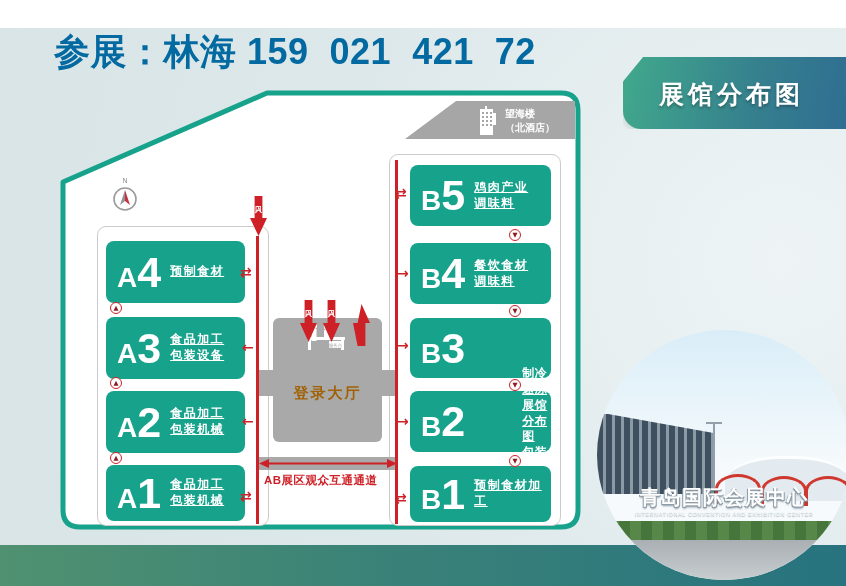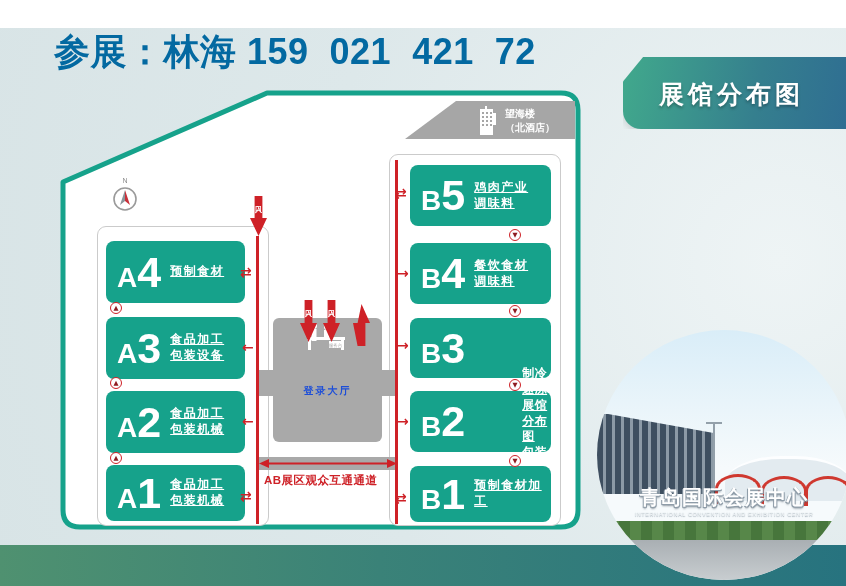--- a/index.html
+++ b/index.html
@@ -31,21 +31,21 @@
   .hall{position:absolute;background:#16a28b;border-radius:8px;color:#fff;
     display:flex;align-items:center;padding-left:11px;gap:9px;box-sizing:border-box;}
   .hall-id{font-weight:bold;display:flex;align-items:baseline;line-height:1;}
   .hall-letter{font-size:28px;}
   .hall-num{font-size:43px;}
   .hall-desc{font-size:12px;font-weight:bold;line-height:1.32;letter-spacing:1.5px;}
   .hall-desc span{display:block;text-decoration:underline;}
   
   .gray{position:absolute;background:#a9a9a9;}
   .lobby-main{border-radius:6px;}
-  .lobby-label{position:absolute;color:#1d4ed8;font-weight:bold;font-size:10px;letter-spacing:2px;text-align:center;}
+  .lobby-label{position:absolute;color:#a16207;font-weight:bold;font-size:15px;letter-spacing:2px;text-align:center;}
   
   .hotel{position:absolute;background:#a6a6a6;clip-path:polygon(0 100%,30% 0,100% 0,100% 100%);}
   .hotel-text{position:absolute;color:#fff;font-size:10px;font-weight:bold;line-height:1.4;}
   .hotel-text span{display:block;}
   
   .rline{position:absolute;width:3px;background:#ce2127;}
   .barrow{position:absolute;color:#ce2127;font-weight:bold;font-size:14px;line-height:1;font-family:"DejaVu Sans",sans-serif;}
   .circ{position:absolute;width:12px;height:12px;border:1.5px solid #ce2127;border-radius:50%;background:#fff;
     color:#8f1b20;font-size:6.5px;line-height:1;display:flex;align-items:center;justify-content:center;box-sizing:border-box;
     font-family:"DejaVu Sans",sans-serif;}

